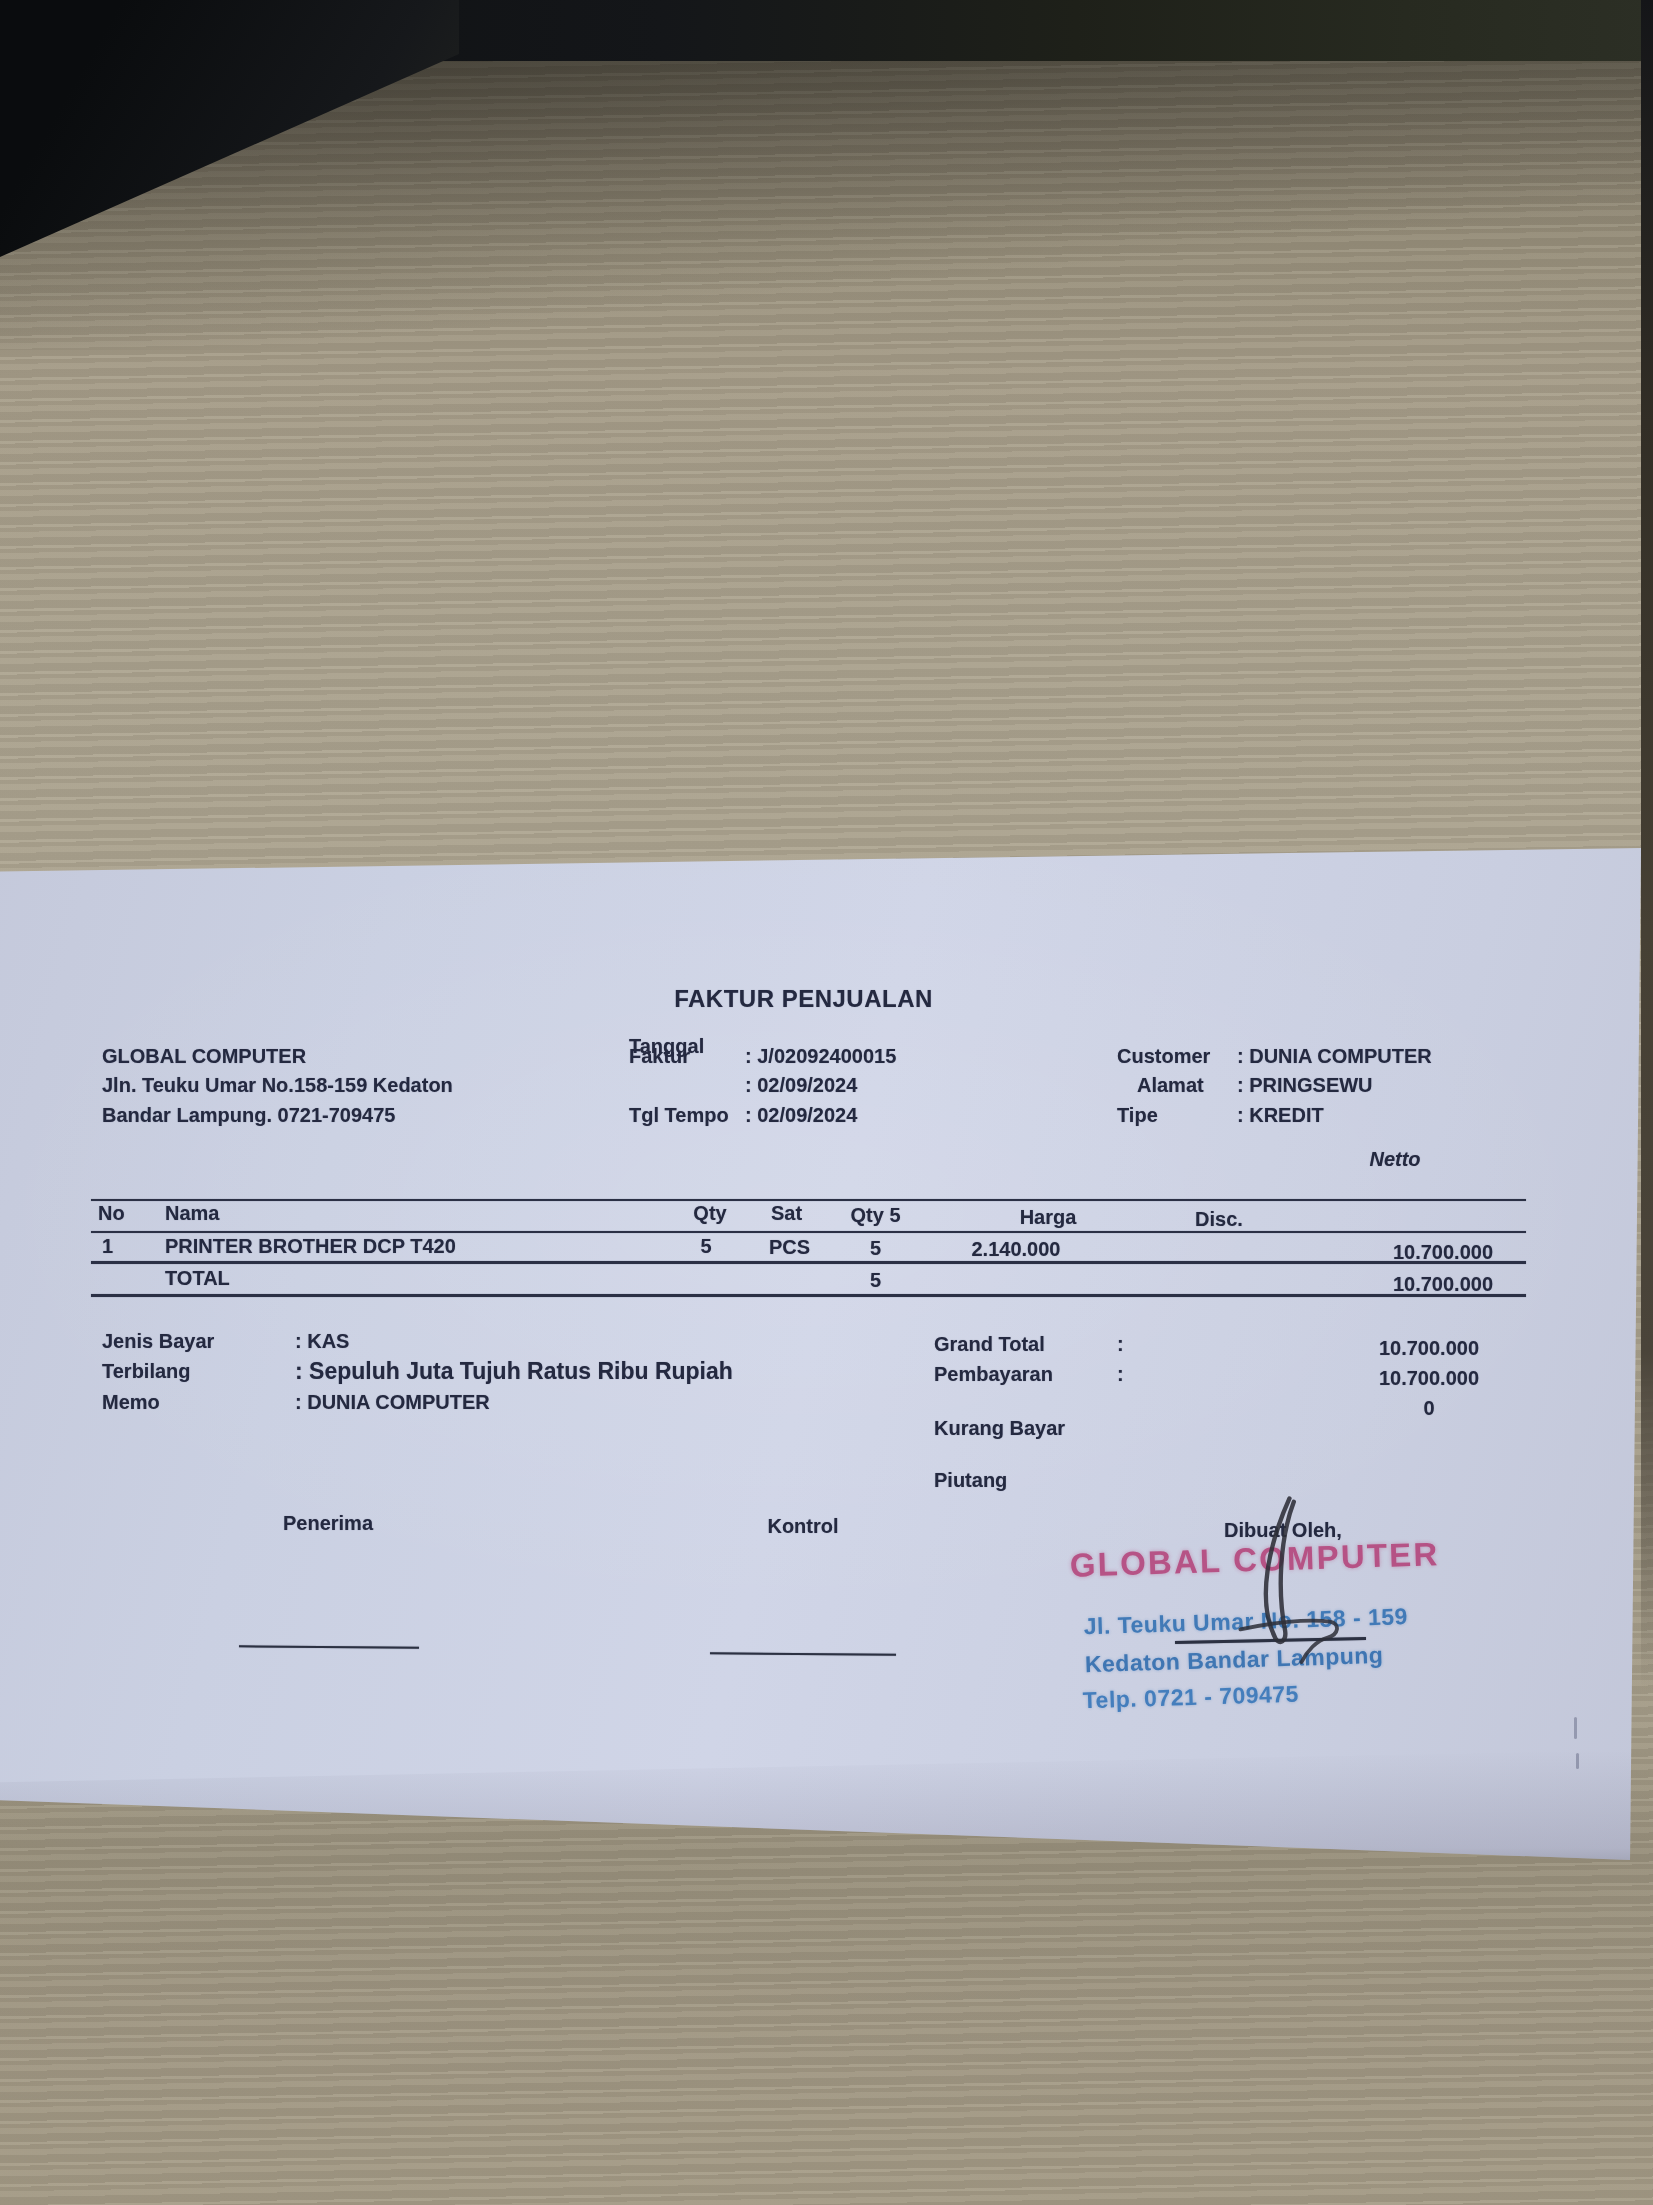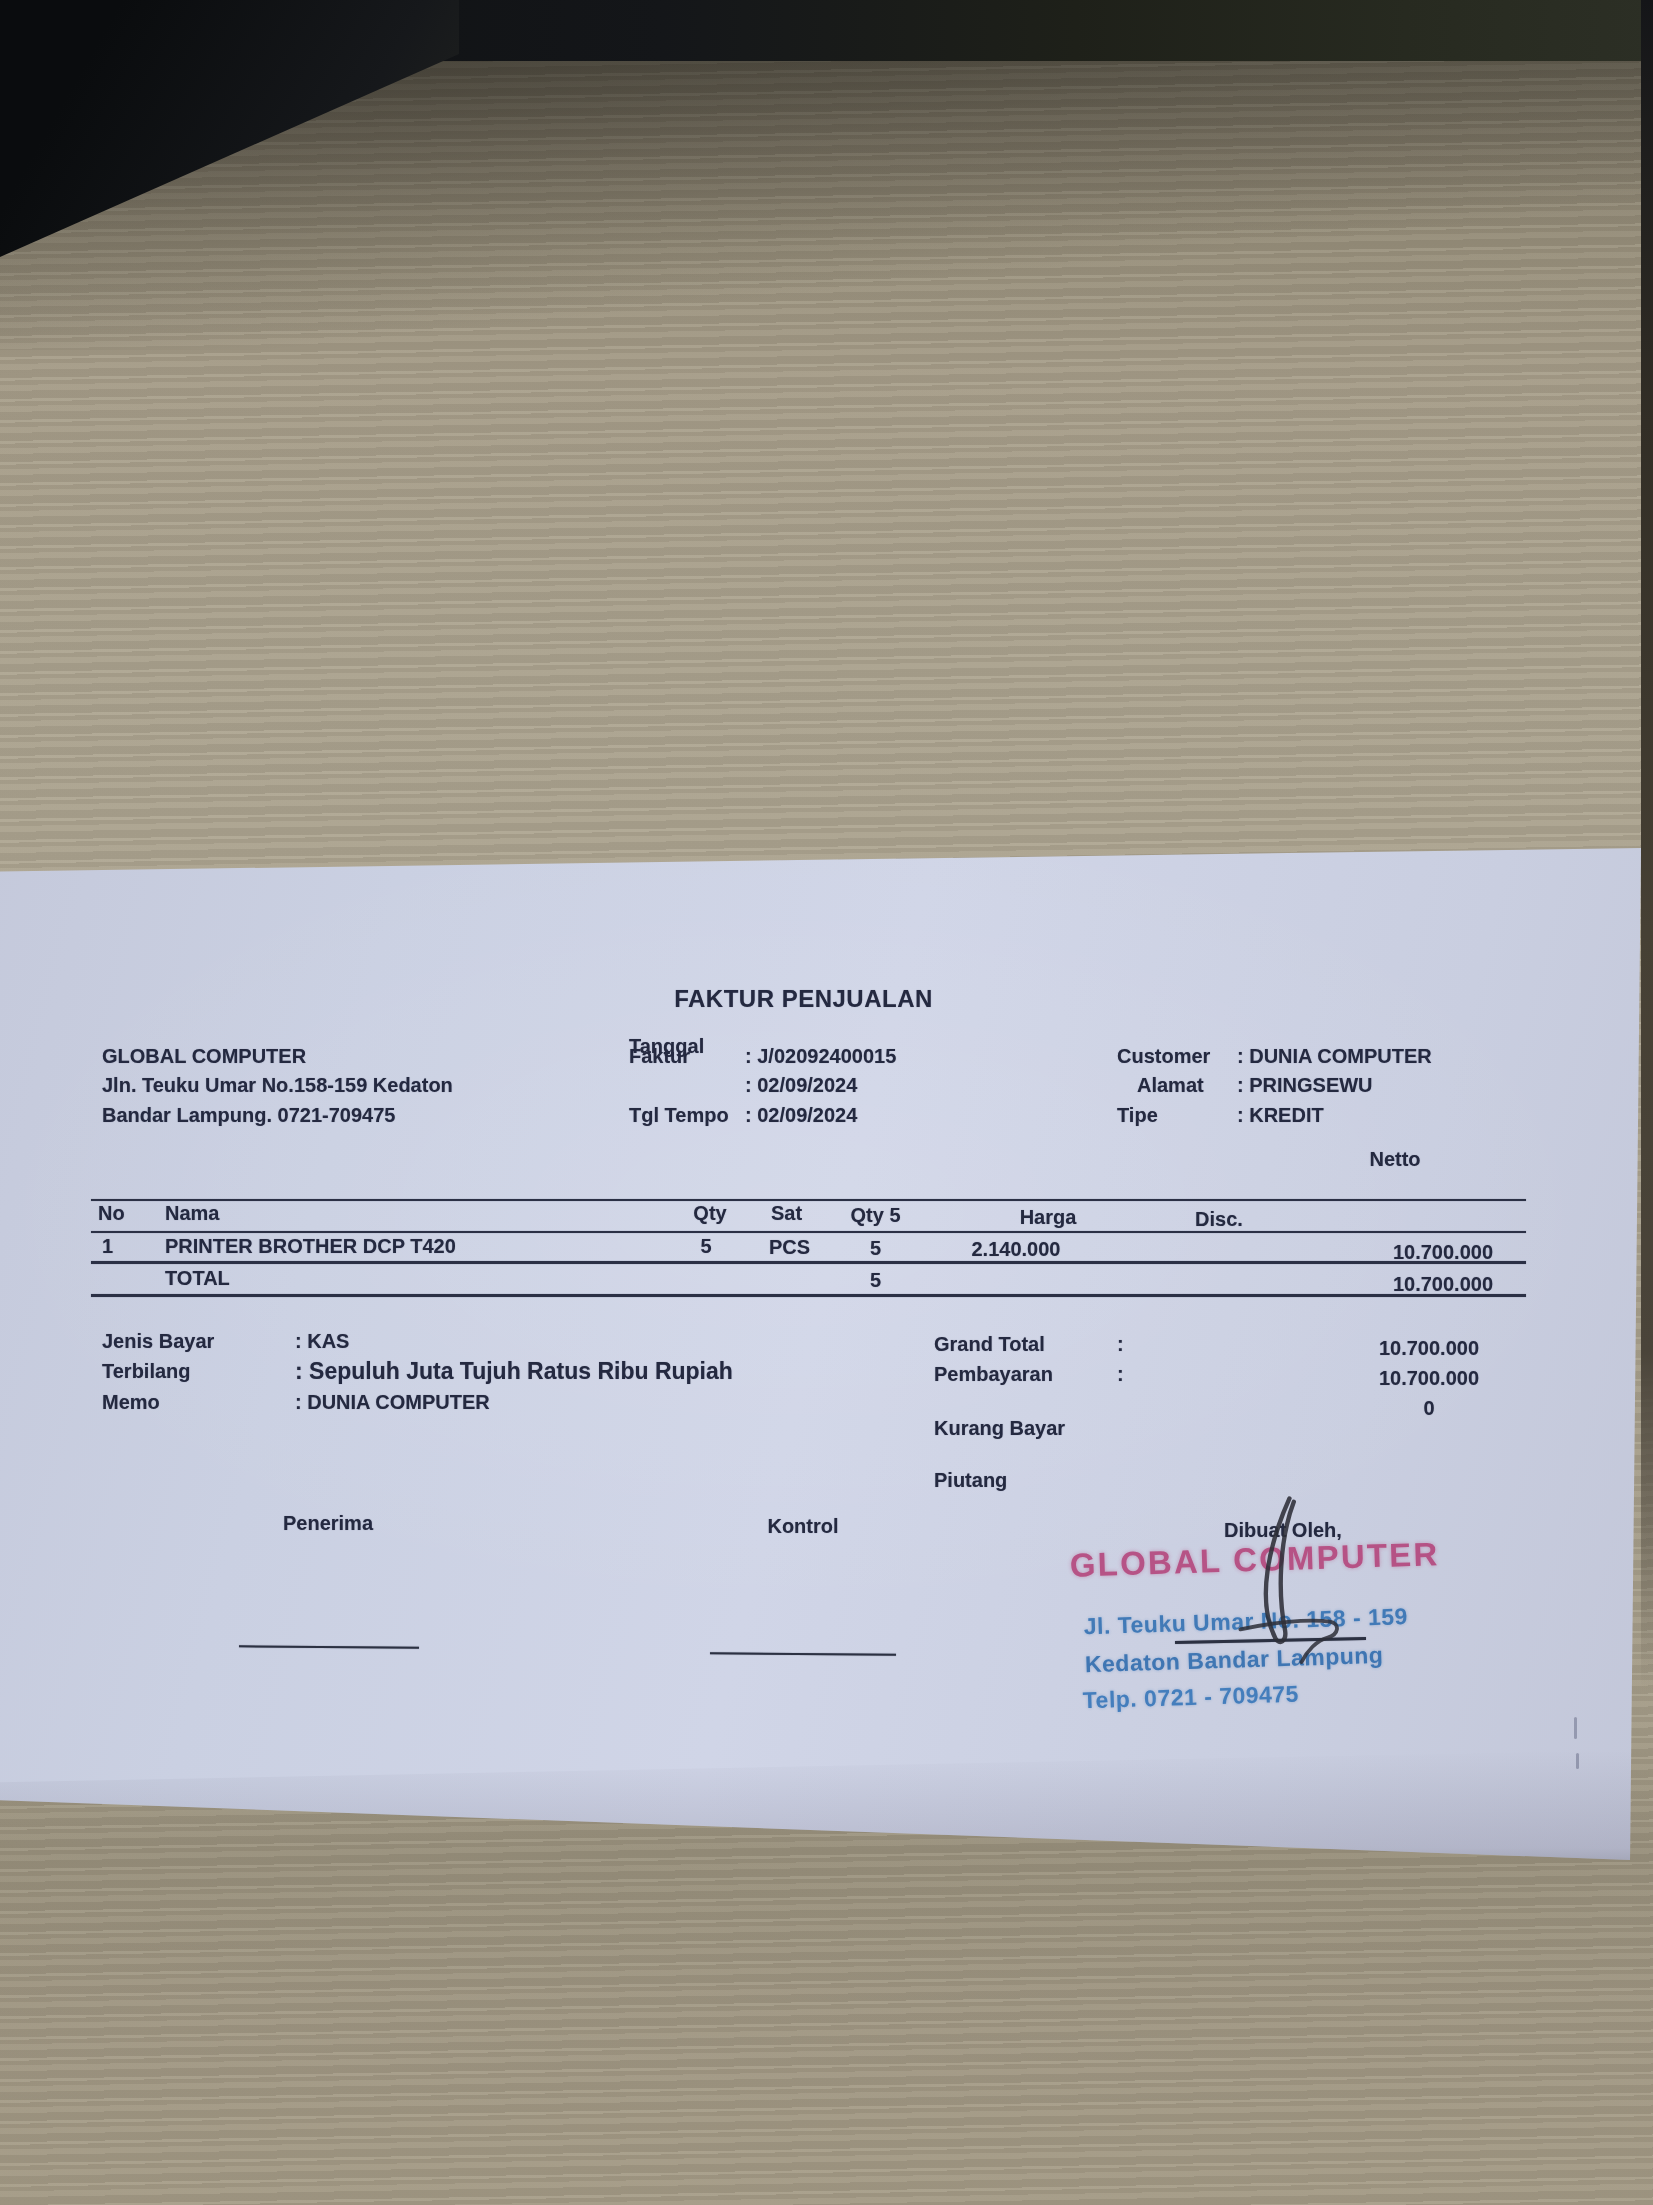--- a/index.html
+++ b/index.html
@@ -120,21 +120,21 @@
 
     <div class="rule" style="left:91px; top:1199px; width:1435px; height:1.6px;"></div>
 
     <div class="txt" style="left:98px; top:1201px;">No</div>
     <div class="txt" style="left:165px; top:1201px;">Nama</div>
     <div class="txt cell-c" style="left:688px; top:1201px; width:44px;">Qty</div>
     <div class="txt cell-c" style="left:759px; top:1201px; width:55px;">Sat</div>
     <div class="txt cell-c" style="left:837px; top:1203px; width:77px;">Qty 5</div>
     <div class="txt cell-c" style="left:1004px; top:1205px; width:88px;">Harga</div>
     <div class="txt cell-c" style="left:1175px; top:1207px; width:88px;">Disc.</div>
-    <div class="txt cell-c" style="left:1351px; top:1147px; width:88px;">Netto</div>
+    <div class="txt cell-c" style="left:1351px; top:1147px; width:88px;font-style:italic;">Netto</div>
 
     <div class="rule" style="left:91px; top:1231px; width:1435px;"></div>
 
     <div>
       <div class="txt" style="left:102px; top:1234px;">1</div>
       <div class="txt" style="left:165px; top:1234px;">PRINTER BROTHER DCP T420</div>
       <div class="txt cell-c" style="left:684px; top:1234px; width:44px;">5</div>
       <div class="txt cell-c" style="left:762px; top:1235px; width:55px;">PCS</div>
       <div class="txt cell-c" style="left:837px; top:1236px; width:77px;">5</div>
       <div class="txt cell-r" style="left:934px; top:1237px; width:164px;">2.140.000</div>

